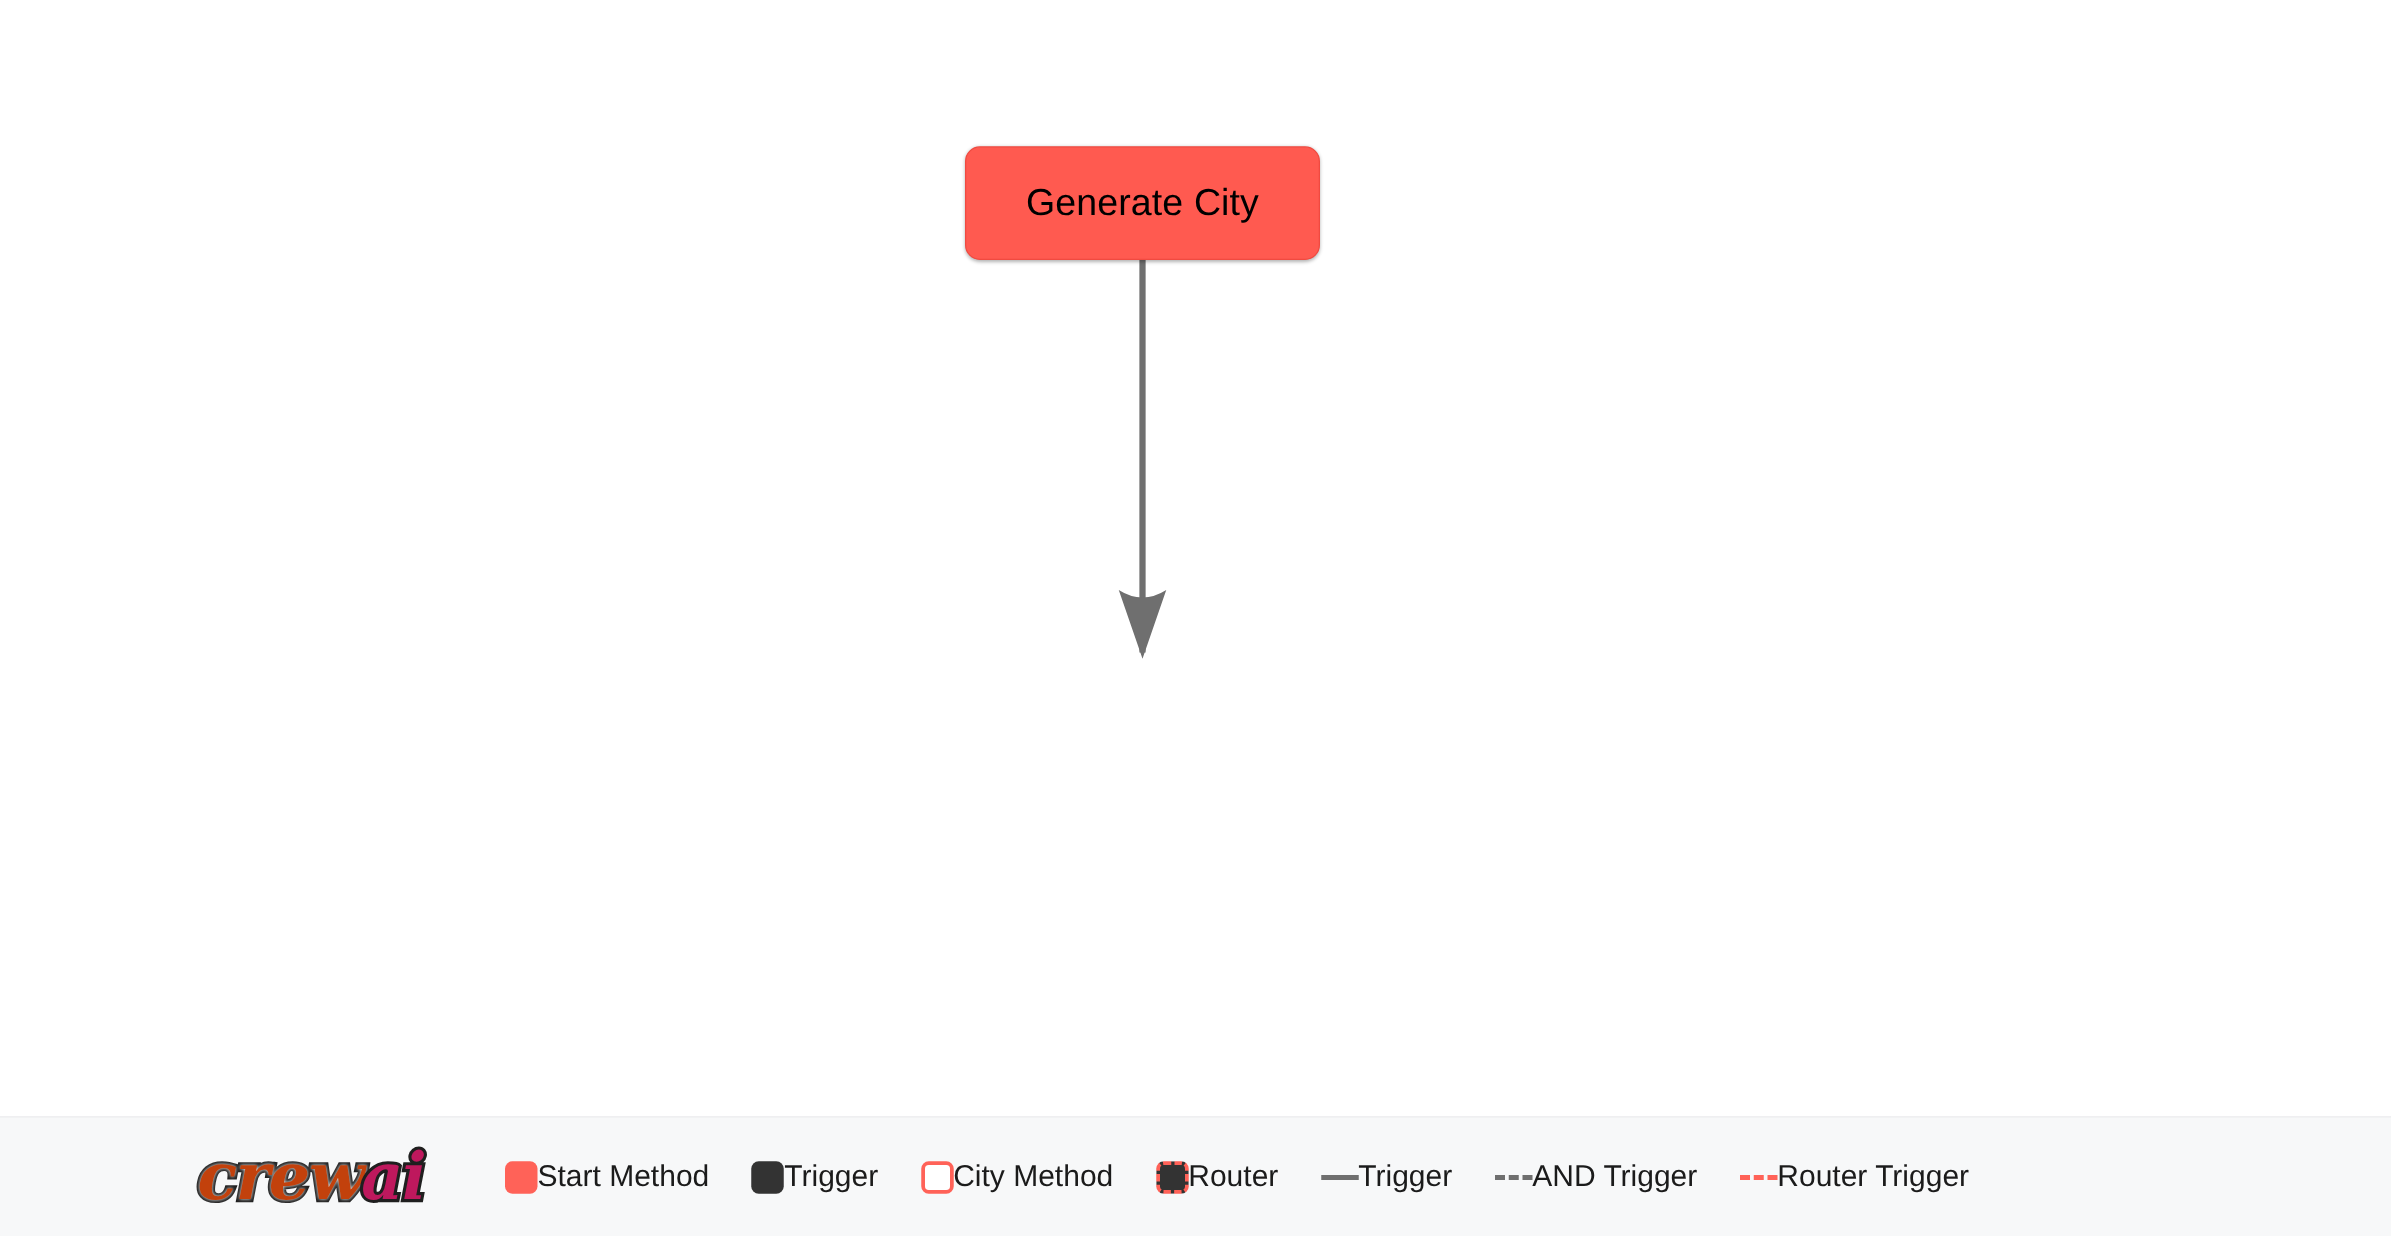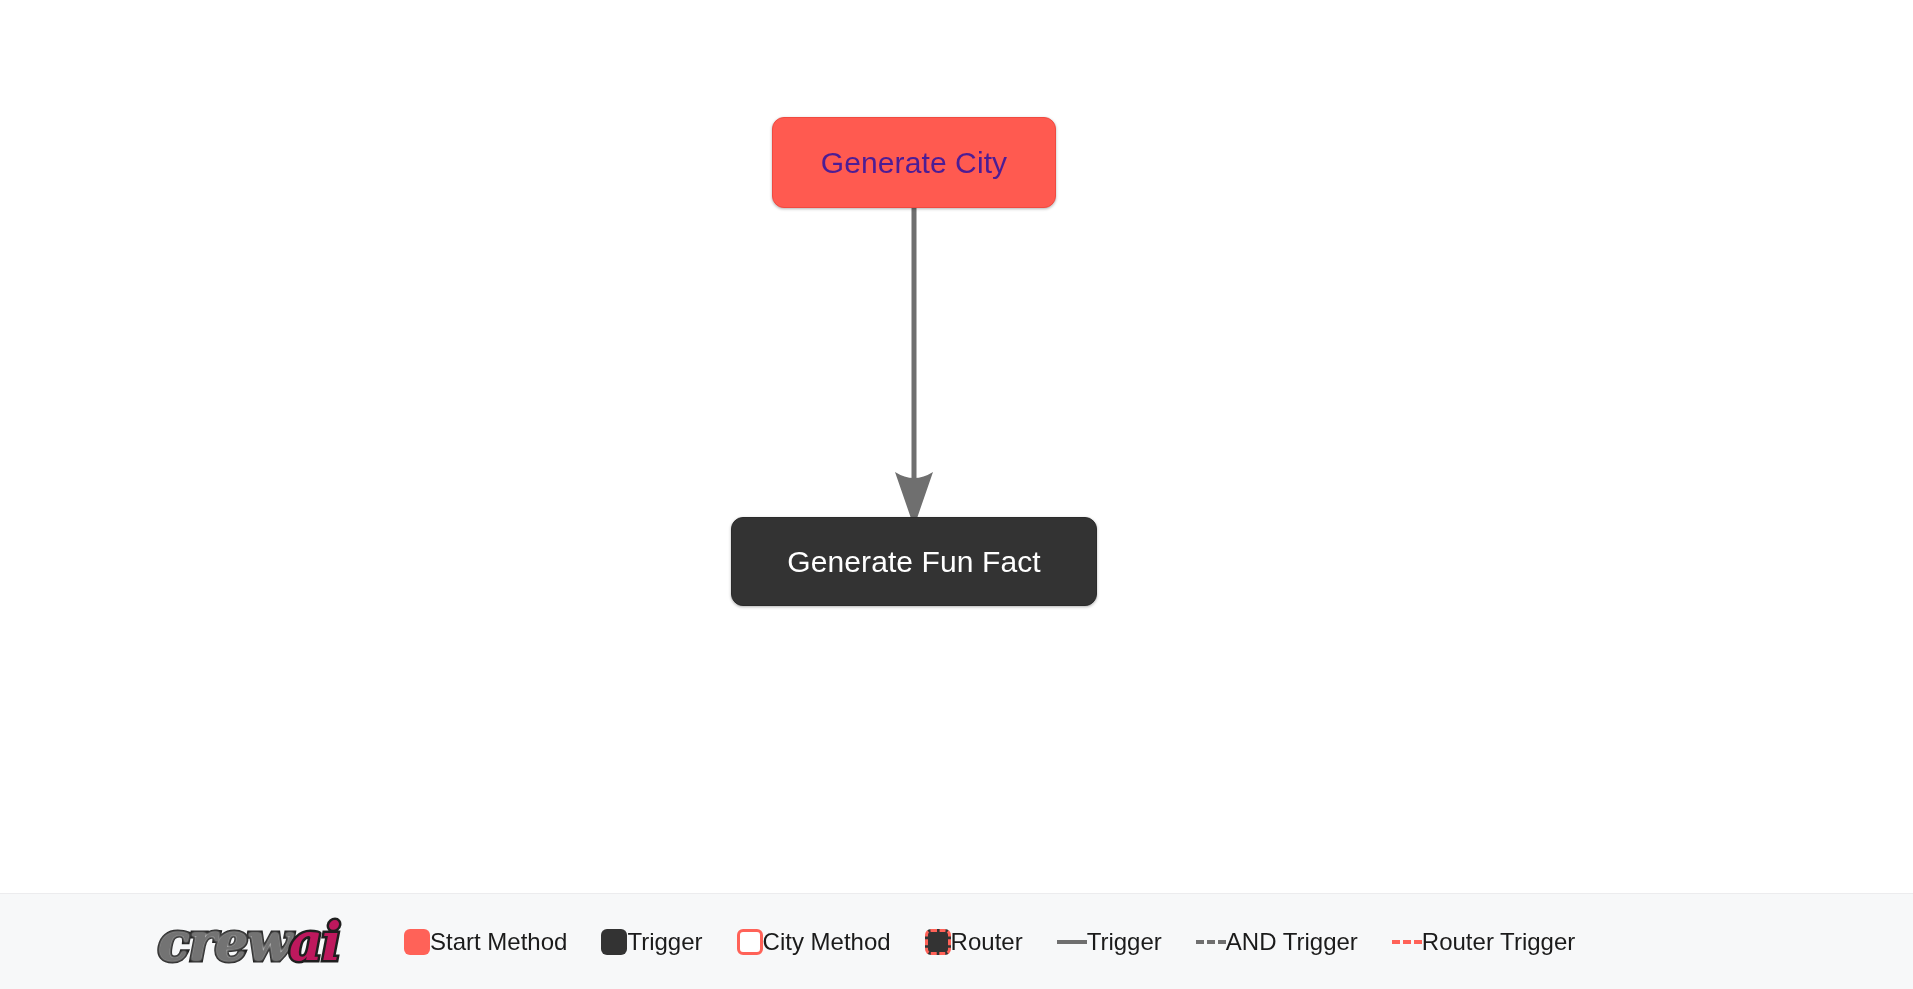--- a/index.html
+++ b/index.html
@@ -52,21 +52,21 @@
 
   #node-generate-city {
     left: 772px;
     top: 117px;
     width: 284px;
     height: 91px;
     background: #FF5A50;
     border: 1px solid #f04a40;
     box-shadow: 0 1px 3px rgba(0,0,0,0.30);
   }
-  #node-generate-city .node-label { color: #4c1d95; }
+  #node-generate-city .node-label { color: #000000; }
 
   #node-generate-fun-fact {
     left: 731px;
     top: 517px;
     width: 366px;
     height: 89px;
     background: #333333;
     border: 1px solid #2b2b2b;
     box-shadow: 0 1px 3px rgba(0,0,0,0.30);
   }
@@ -95,21 +95,21 @@
     align-items: baseline;
     font-family: "DejaVu Serif", serif;
     font-style: italic;
     font-weight: bold;
     font-size: 52px;
     line-height: 1;
     letter-spacing: -1px;
     user-select: none;
   }
   #brand-logo .logo-crew {
-    color: #737373;
+    color: #c2410c;
     -webkit-text-stroke: 5px #1f1f1f;
     paint-order: stroke fill;
     text-shadow:
       0 0 3px #ffffff;
   }
   #brand-logo .logo-ai {
     color: #be185d;
     -webkit-text-stroke: 5px #1f1f1f;
     paint-order: stroke fill;
     margin-left: -2px;
@@ -168,23 +168,20 @@
     <g>
       <line x1="914" y1="208" x2="914" y2="522" stroke="#6f6f6f" stroke-width="5"></line>
       <path d="M 914 527 L 895 472 Q 914 484 933 472 Z" fill="#6f6f6f"></path>
     </g>
   </svg>
 
   <div class="flow-node" id="node-generate-city">
     <span class="node-label">Generate City</span>
   </div>
 
-  <div class="flow-node" id="node-generate-fun-fact">
-    <span class="node-label">Generate Fun Fact</span>
-  </div>
 
 </div>
 
 <div id="legend-bar">
 
   <div id="brand-logo">
     <span class="logo-crew">crew</span>
     <span class="logo-ai">ai</span>
   </div>
 

